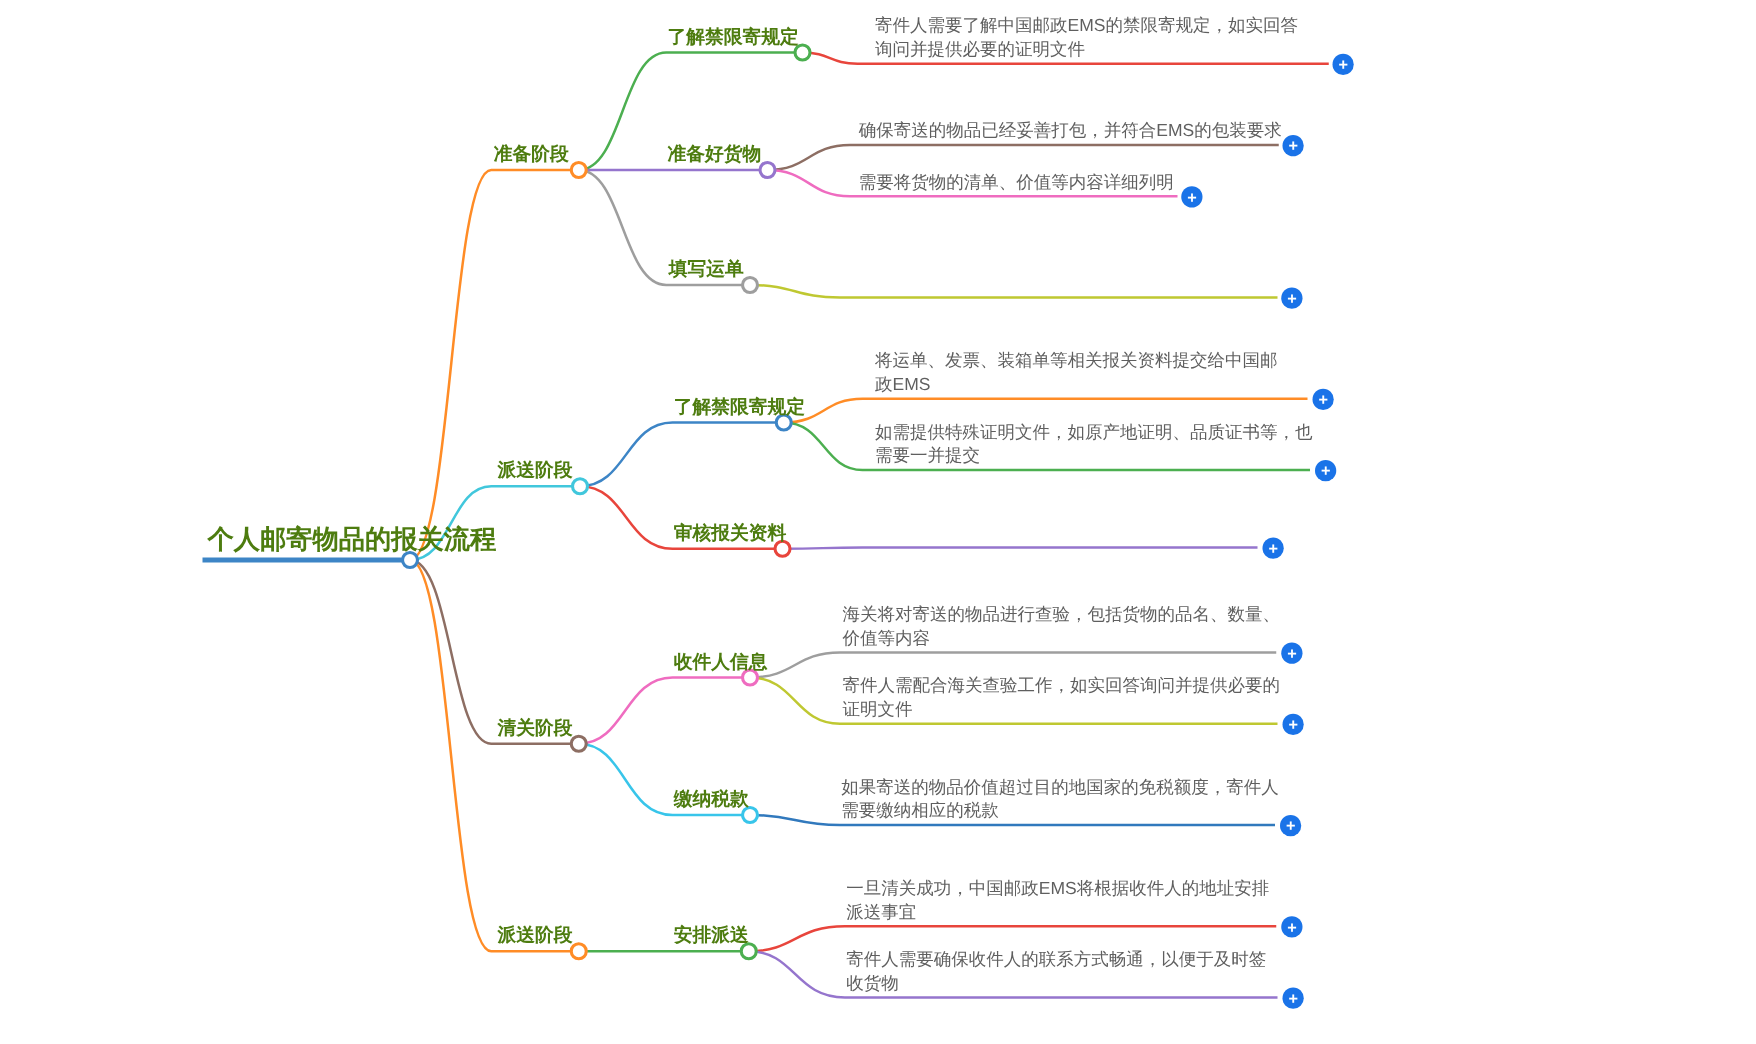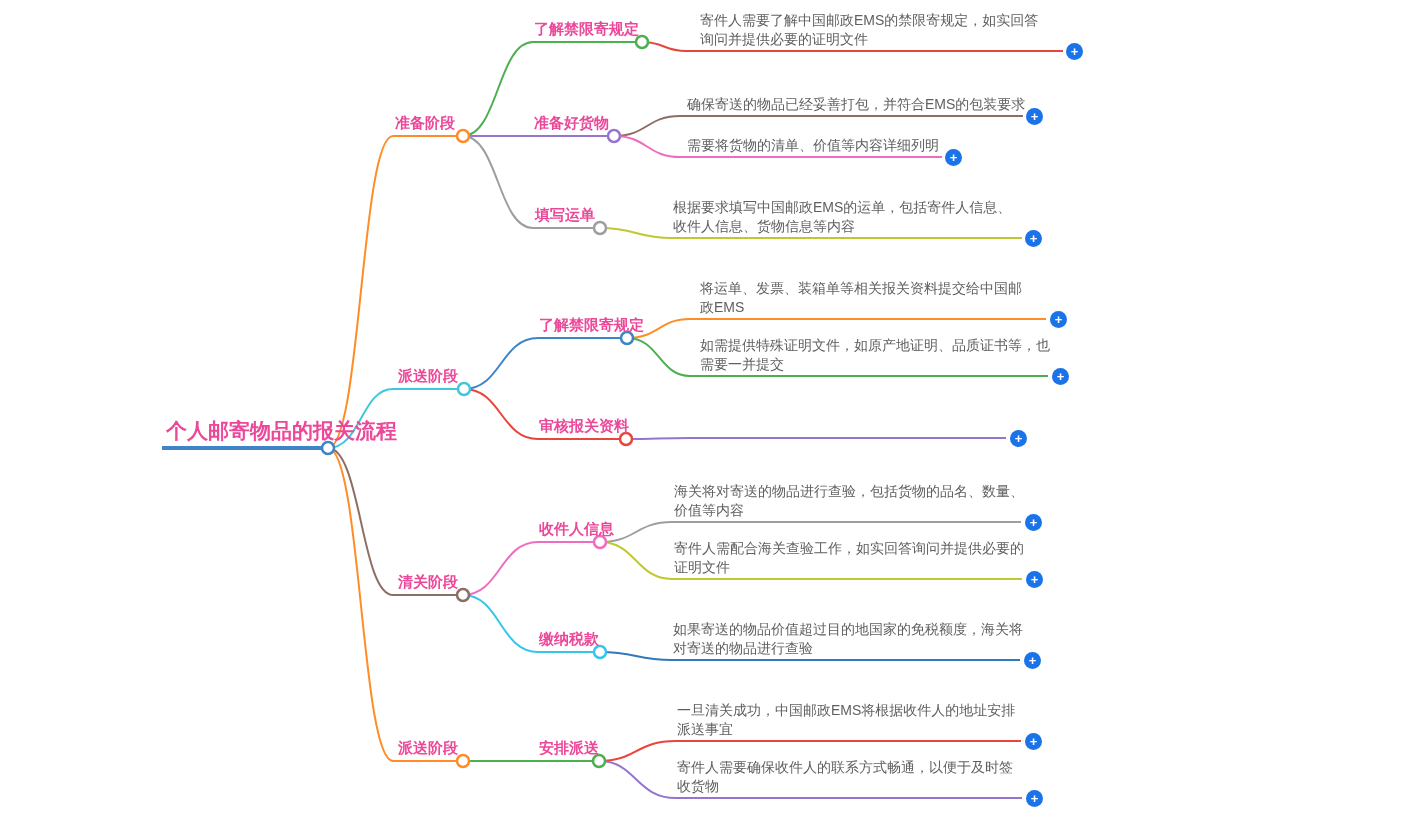--- a/index.html
+++ b/index.html
@@ -13,21 +13,21 @@
     font-family: "Liberation Sans", "DejaVu Sans", sans-serif;
   }
   svg.links { position: absolute; left: 0; top: 0; width: 1405px; height: 835px; }
   path.edge { fill: none; stroke-width: 2; }
   path.root-line { fill: none; stroke-width: 4; }
   circle.connector { fill: #ffffff; stroke-width: 2.5; cursor: pointer; }
   .node-label {
     position: absolute;
     font-size: 15px;
     font-weight: 700;
-    color: #ec4899;
+    color: #4d7c0f;
     white-space: nowrap;
     cursor: default;
   }
   .root-label { font-size: 21px; }
   .leaf-text {
     position: absolute;
     font-size: 14px;
     line-height: 19px;
     color: #5f5f5f;
     cursor: default;
@@ -109,26 +109,25 @@
   <div class="node-label" style="left:535px;bottom:610px">填写运单</div>
   <div class="node-label" style="left:539px;bottom:500px">了解禁限寄规定</div>
   <div class="node-label" style="left:539px;bottom:399px">审核报关资料</div>
   <div class="node-label" style="left:539px;bottom:296px">收件人信息</div>
   <div class="node-label" style="left:539px;bottom:186px">缴纳税款</div>
   <div class="node-label" style="left:539px;bottom:77px">安排派送</div>
 
   <div class="leaf-text" style="left:700px;bottom:786px;width:352px">寄件人需要了解中国邮政EMS的禁限寄规定，如实回答询问并提供必要的证明文件</div>
   <div class="leaf-text" style="left:687px;bottom:721px;width:360px">确保寄送的物品已经妥善打包，并符合EMS的包装要求</div>
   <div class="leaf-text" style="left:687px;bottom:680px;width:300px">需要将货物的清单、价值等内容详细列明</div>
-  <div class="leaf-text" style="left:673px;bottom:599px;width:352px">根据要求填写中国邮政EMS的运单，包括寄件人信息、收件人信息、货物信息等内容</div>
   <div class="leaf-text" style="left:700px;bottom:518px;width:332px">将运单、发票、装箱单等相关报关资料提交给中国邮政EMS</div>
   <div class="leaf-text" style="left:700px;bottom:461px;width:352px">如需提供特殊证明文件，如原产地证明、品质证书等，也需要一并提交</div>
   <div class="leaf-text" style="left:674px;bottom:258px;width:352px">寄件人需配合海关查验工作，如实回答询问并提供必要的证明文件</div>
   <div class="leaf-text" style="left:674px;bottom:315px;width:352px">海关将对寄送的物品进行查验，包括货物的品名、数量、价值等内容</div>
-  <div class="leaf-text" style="left:673px;bottom:177px;width:352px">如果寄送的物品价值超过目的地国家的免税额度，海关将对寄送的物品进行查验</div>
+  <div class="leaf-text" style="left:673px;bottom:177px;width:352px">如果寄送的物品价值超过目的地国家的免税额度，寄件人需要缴纳相应的税款</div>
   <div class="leaf-text" style="left:677px;bottom:96px;width:348px">一旦清关成功，中国邮政EMS将根据收件人的地址安排派送事宜</div>
   <div class="leaf-text" style="left:677px;bottom:39px;width:345px">寄件人需要确保收件人的联系方式畅通，以便于及时签收货物</div>
 
   <span class="plus" style="left: 1066px; top: 43px; background: rgb(26, 115, 232);"></span>
   <span class="plus" style="left: 1026px; top: 108px; background: rgb(26, 115, 232);"></span>
   <span class="plus" style="left: 945px; top: 149px; background: rgb(26, 115, 232);"></span>
   <span class="plus" style="left: 1025px; top: 230px; background: rgb(26, 115, 232);"></span>
   <span class="plus" style="left: 1050px; top: 311px; background: rgb(26, 115, 232);"></span>
   <span class="plus" style="left: 1052px; top: 368px; background: rgb(26, 115, 232);"></span>
   <span class="plus" style="left: 1010px; top: 430px; background: rgb(26, 115, 232);"></span>

